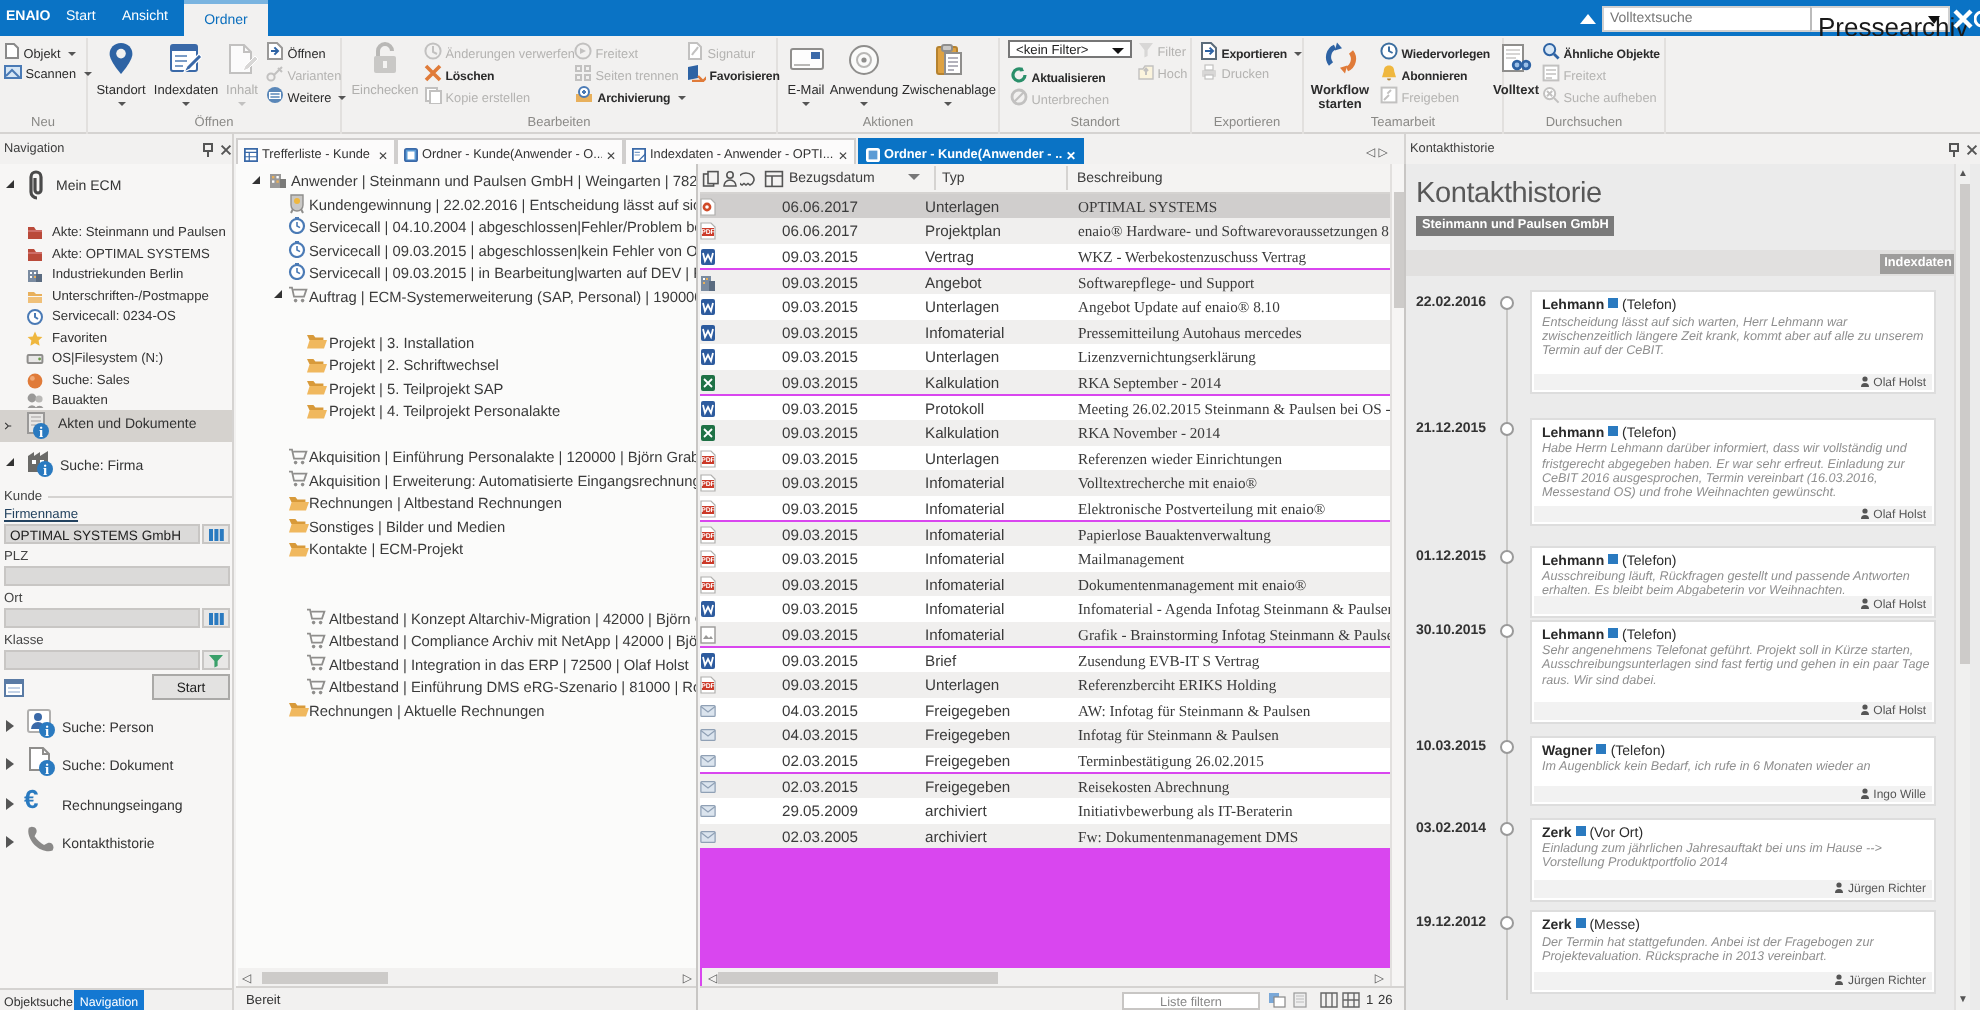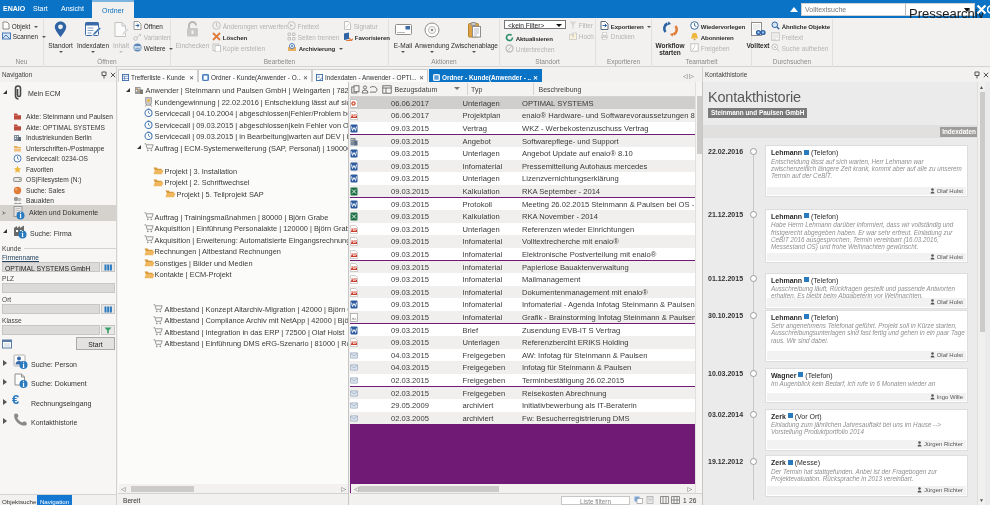--- a/index.html
+++ b/index.html
@@ -40,33 +40,33 @@
 .doctab { position:absolute; top:2px; height:13px; background:#fcfbfb; border:1px solid #d0cecd; border-bottom:none; font-size:6.4px; color:#333; white-space:nowrap; overflow:hidden; }
 .doctab .tx { position:absolute; left:12px; top:3.5px; }
 .doctab .x { position:absolute; right:3px; top:3.5px; color:#444; font-size:6px; background:inherit; padding-left:2px; }
 .doctab.active { background:#0a73c5; border-color:#0a73c5; color:#fff; }
 .doctab.active .tx, .doctab.active .x { color:#fff; font-weight:bold; }
 .dticon { position:absolute; left:3px; top:3.5px; width:7px; height:7px; }
 
 
 #navpanel { position:absolute; left:0; top:82px; width:117px; height:423px; background:#f7f6f5; border-right:1px solid #d5d3d1; overflow:hidden; }
 #treepanel { position:absolute; left:118px; top:82px; width:231px; height:423px; background:#fbfbfa; border-right:1px solid #c8c6c4; overflow:hidden; }
-#listpanel { position:absolute; left:350px; top:82px; width:352px; height:423px; background:#701a75; overflow:hidden; }
+#listpanel { position:absolute; left:350px; top:82px; width:352px; height:423px; background:#d946ef; overflow:hidden; }
 #kontakt { position:absolute; left:702px; top:82px; width:288px; height:423px; background:#ebebeb; border-left:1px solid #c8c6c4; overflow:hidden; }
 
 .navitem { position:absolute; left:0; width:117px; height:11px; font-size:6.6px; color:#333; white-space:nowrap; }
 .navitem .ic { position:absolute; left:13px; top:0px; }
 .navitem .tx { position:absolute; left:26px; top:1px; }
 
 .treerow { position:absolute; height:11.5px; font-size:7.4px; color:#3a3a3a; white-space:nowrap; }
 
 .lrow { position:absolute; left:0; width:345px; height:12.6px; font-size:7.6px; color:#3a3a3a; white-space:nowrap; }
 .lrow .c1 { position:absolute; left:41px; top:2px; }
 .lrow .c2 { position:absolute; left:112.5px; top:2px; }
-.lrow .c3 { position:absolute; left:172px; top:2px; }
+.lrow .c3 { position:absolute; left:189px; top:2px;font-family:Liberation Serif, serif; }
 .licon { position:absolute; left:-0.5px; top:2px; width:8px; height:9px; }
 
 .scroll-h { position:absolute; height:9px; background:#f2f1f0; }
 .scroll-h .thumb { position:absolute; top:1.5px; height:6px; background:#cdcbc9; }
 .scroll-h .ar { position:absolute; top:1px; font-size:6px; color:#555; }
 
 
 .khead { font-size:14.5px; color:#585858; letter-spacing:-0.2px; }
 .kbadge { background:#7a7a7a; color:#fff; font-size:6.4px; font-weight:bold; }
 .kcard { position:absolute; left:62px; background:#fff; border:1px solid #dddddd; }
@@ -588,34 +588,33 @@
         </svg>
         <span class="abs" style="left:46.5px;top:1.5px;">Projekt | 3. Installation</span>
       </div>
     <div class="treerow" style="left:0;top:94.50px;width:231px;">
         <svg class="abs" style="left:35px;top:1px;" width="11" height="9" viewBox="0 0 11 9">
           <path d="M0.5 1.5 h3.2 l1 1.2 h4 v1.3 h-7z" fill="#d89a3a"></path>
           <path d="M1.8 4 h8.7 l-1.5 4.2 h-8.5z" fill="#f0b85e"></path>
         </svg>
         <span class="abs" style="left:46.5px;top:1.5px;">Projekt | 2. Schriftwechsel</span>
       </div>
-    <div class="treerow" style="left:12px;top:106.00px;width:193px;">
+    <div class="treerow" style="left:0;top:106.00px;width:193px;">
         <svg class="abs" style="left:35px;top:1px;" width="11" height="9" viewBox="0 0 11 9">
           <path d="M0.5 1.5 h3.2 l1 1.2 h4 v1.3 h-7z" fill="#d89a3a"></path>
           <path d="M1.8 4 h8.7 l-1.5 4.2 h-8.5z" fill="#f0b85e"></path>
         </svg>
         <span class="abs" style="left:46.5px;top:1.5px;">Projekt | 5. Teilprojekt SAP</span>
       </div>
-    <div class="treerow" style="left:0;top:129.00px;width:231px;">
-        <svg class="abs" style="left:26px;top:1px;" width="10" height="9" viewBox="0 0 10 9">
-          <path d="M0.5 0.8 h1.5 l1 4.5 h5 l1.2-3.5 h-6.5" fill="none" stroke="#8f8e8c" stroke-width="0.9"></path>
-          <circle cx="3.8" cy="7.3" r="0.9" fill="#8f8e8c"></circle>
-          <circle cx="7.3" cy="7.3" r="0.9" fill="#8f8e8c"></circle>
-        </svg>
-        <span class="abs" style="left:36.5px;top:1.5px;">Auftrag | Trainingsmaßnahmen | 80000 | Björn Grabe</span>
+    <div class="treerow" style="left:0;top:117.50px;width:231px;">
+        <svg class="abs" style="left:35px;top:1px;" width="11" height="9" viewBox="0 0 11 9">
+          <path d="M0.5 1.5 h3.2 l1 1.2 h4 v1.3 h-7z" fill="#d89a3a"></path>
+          <path d="M1.8 4 h8.7 l-1.5 4.2 h-8.5z" fill="#f0b85e"></path>
+        </svg>
+        <span class="abs" style="left:46.5px;top:1.5px;">Projekt | 4. Teilprojekt Personalakte</span>
       </div>
     <div class="treerow" style="left:0;top:140.50px;width:231px;">
         <svg class="abs" style="left:26px;top:1px;" width="10" height="9" viewBox="0 0 10 9">
           <path d="M0.5 0.8 h1.5 l1 4.5 h5 l1.2-3.5 h-6.5" fill="none" stroke="#8f8e8c" stroke-width="0.9"></path>
           <circle cx="3.8" cy="7.3" r="0.9" fill="#8f8e8c"></circle>
           <circle cx="7.3" cy="7.3" r="0.9" fill="#8f8e8c"></circle>
         </svg>
         <span class="abs" style="left:36.5px;top:1.5px;">Akquisition | Einführung Personalakte | 120000 | Björn Grabe</span>
       </div>
     <div class="treerow" style="left:0;top:152.00px;width:231px;">
@@ -671,20 +670,27 @@
         </svg>
         <span class="abs" style="left:46.5px;top:1.5px;">Altbestand | Integration in das ERP | 72500 | Olaf Holst</span>
       </div>
     <div class="treerow" style="left:0;top:255.50px;width:231px;">
         <svg class="abs" style="left:35px;top:1px;" width="10" height="9" viewBox="0 0 10 9">
           <path d="M0.5 0.8 h1.5 l1 4.5 h5 l1.2-3.5 h-6.5" fill="none" stroke="#8f8e8c" stroke-width="0.9"></path>
           <circle cx="3.8" cy="7.3" r="0.9" fill="#8f8e8c"></circle>
           <circle cx="7.3" cy="7.3" r="0.9" fill="#8f8e8c"></circle>
         </svg>
         <span class="abs" style="left:46.5px;top:1.5px;">Altbestand | Einführung DMS eRG-Szenario | 81000 | Rob</span>
+      </div>
+    <div class="treerow" style="left:0;top:267.00px;width:231px;">
+        <svg class="abs" style="left:26px;top:1px;" width="11" height="9" viewBox="0 0 11 9">
+          <path d="M0.5 1.5 h3.2 l1 1.2 h4 v1.3 h-7z" fill="#d89a3a"></path>
+          <path d="M1.8 4 h8.7 l-1.5 4.2 h-8.5z" fill="#f0b85e"></path>
+        </svg>
+        <span class="abs" style="left:36.5px;top:1.5px;">Rechnungen | Aktuelle Rechnungen</span>
       </div>
     <div class="scroll-h" style="left:1px;top:402px;width:229px;">
       <span class="ar" style="left:2px;">◁</span>
         <span class="ar" style="right:2px;">▷</span>
       <div class="thumb" style="left:12px;width:63px;"></div>
     </div>
     <div class="abs" style="left:0;top:411px;width:231px;height:12px;background:#f2f1f0;border-top:1px solid #d5d3d1;">
       <span class="abs" style="left:5px;top:3px;font-size:6.6px;color:#333;">Bereit</span>
     </div>
   </div>
@@ -949,21 +955,21 @@
         <span class="c2">archiviert</span>
         <span class="c3">Initiativbewerbung als IT-Beraterin</span>
       </div>
     <div class="lrow" style="top:329.7px;background:#f0efee;">
         <svg class="licon" viewBox="0 0 9 8">
           <rect x="0.5" y="1" width="8" height="6" rx="0.5" fill="#dbe4ee" stroke="#8fa0b5" stroke-width="0.7"></rect>
           <path d="M0.5 1.5 l4 3 4-3" fill="none" stroke="#8fa0b5" stroke-width="0.7"></path>
         </svg>
         <span class="c1">02.03.2005</span>
         <span class="c2">archiviert</span>
-        <span class="c3">Fw: Besucherregistrierung DMS</span>
+        <span class="c3">Fw: Dokumentenmanagement DMS</span>
       </div>
     <div class="abs" style="left:345px;top:0;width:7px;height:411px;background:#f6f5f4;border-left:1px solid #e2e0de;">
       <div class="abs" style="left:1px;top:14px;width:5px;height:58px;background:#cdcbc9;"></div>
     </div>
     <div class="scroll-h" style="left:1px;top:402px;width:344px;">
       <span class="ar" style="left:3px;">◁</span>
         <span class="ar" style="right:3px;">▷</span>
       <div class="thumb" style="left:8px;width:140px;"></div>
     </div>
     <div class="abs" style="left:0;top:411px;width:352px;height:12px;background:#f2f1f0;border-top:1px solid #d5d3d1;">

